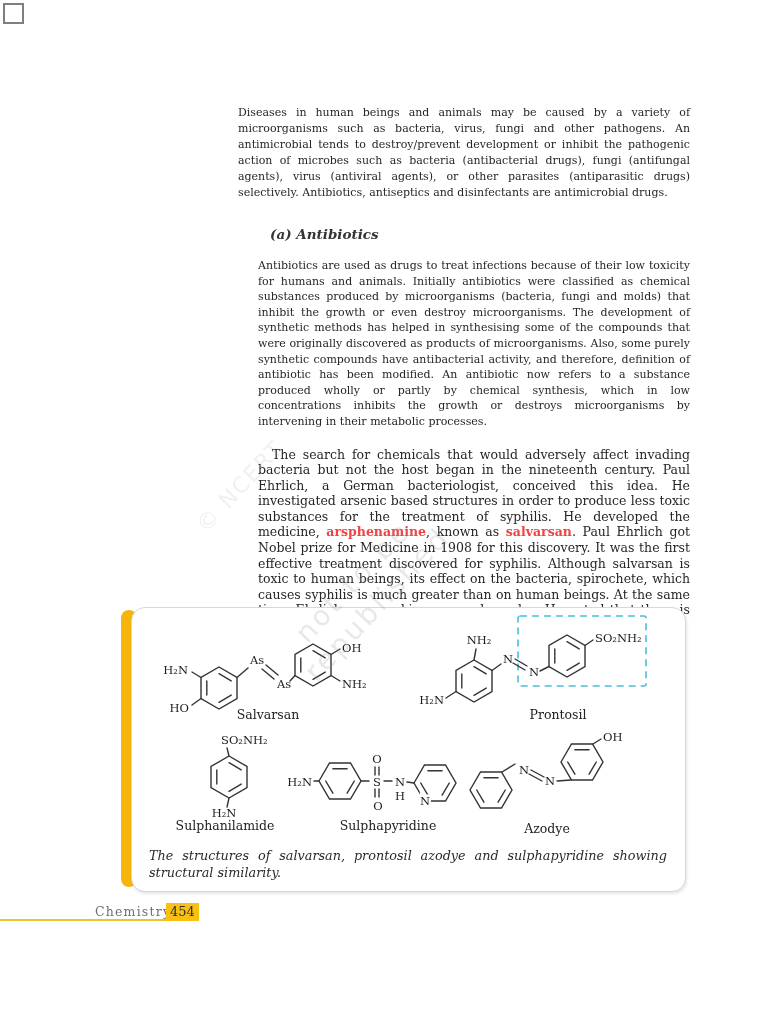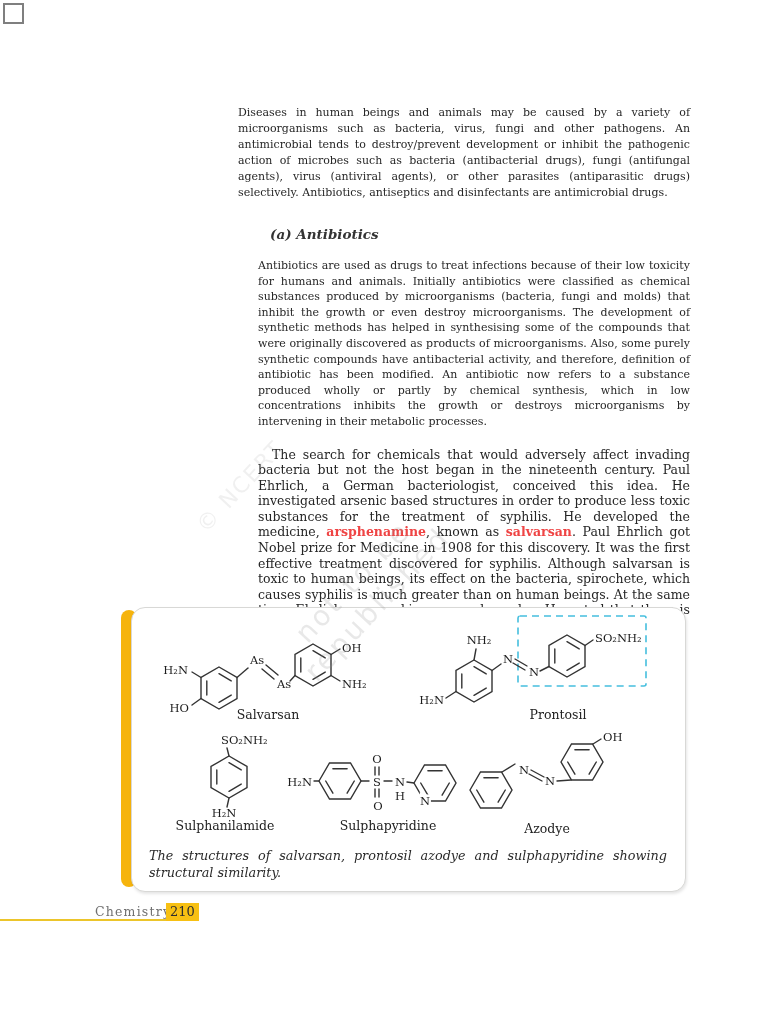--- a/index.html
+++ b/index.html
@@ -169,16 +169,16 @@
           <text class="slabel" x="409" y="222" text-anchor="middle">Azodye</text>
         </g>
       </svg>
 
       <div class="fig-caption">The structures of salvarsan, prontosil azodye and sulphapyridine showing structural similarity.</div>
     </div>
   </div>
 
   <div class="footer-line"></div>
   <div class="footer-book">Chemistry</div>
-  <div class="footer-page">210</div>
+  <div class="footer-page">454</div>
 
 
 </div>
 
 </body></html>

